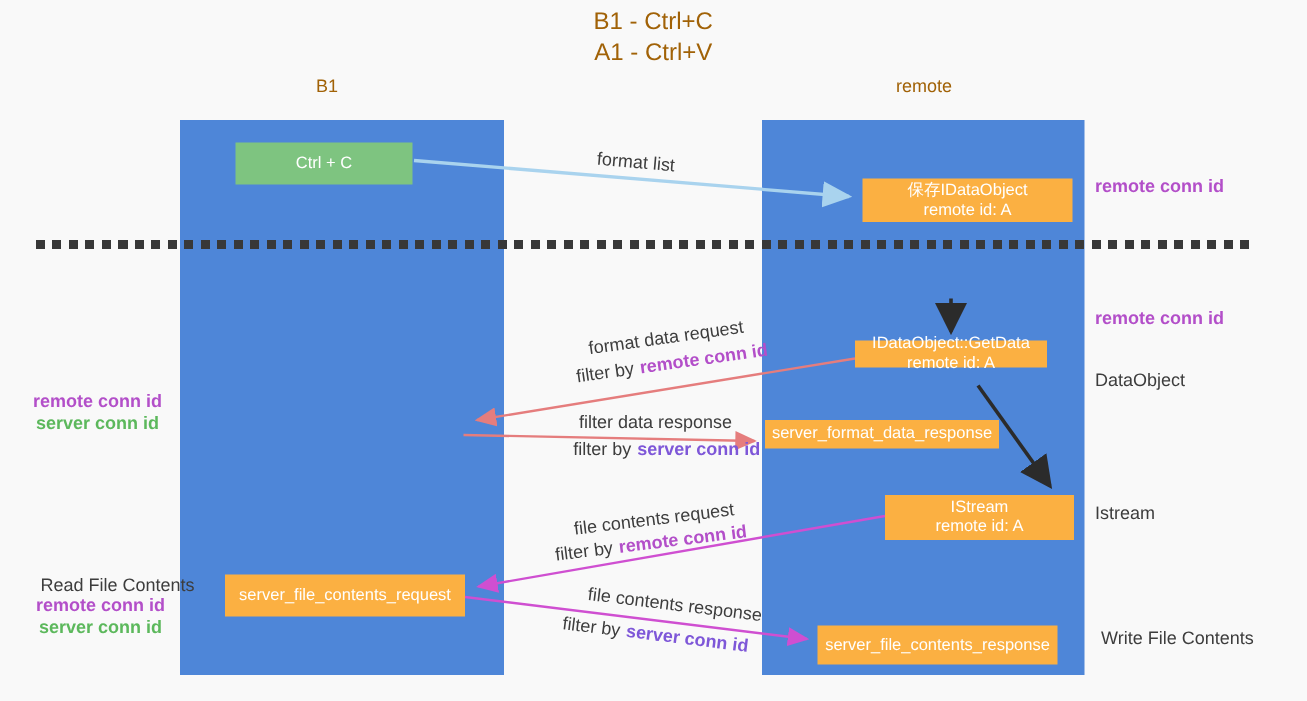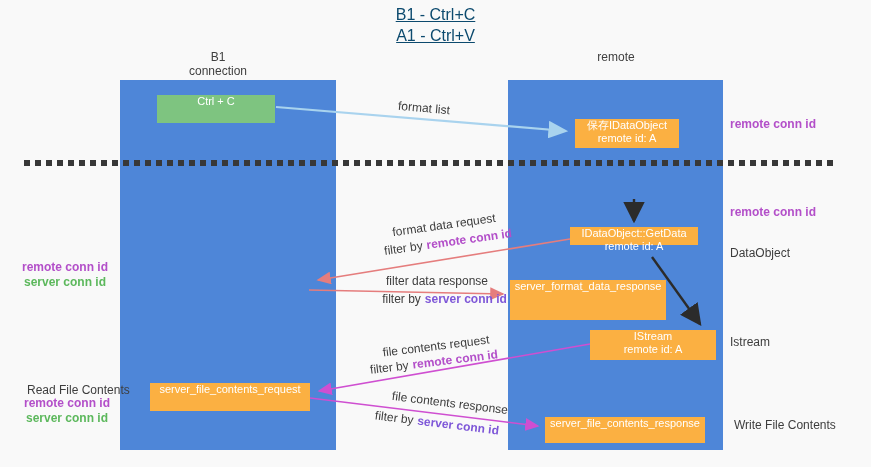--- a/index.html
+++ b/index.html
@@ -1,25 +1,25 @@
 <!DOCTYPE html>
 <html><head>
 <meta charset="utf-8">
 <style>
   html,body{margin:0;padding:0;background:#f9f9f9;}
   #canvas{
     position:relative;width:871px;height:467px;background:#f9f9f9;overflow:hidden;
     font-family:"Liberation Sans","DejaVu Sans",sans-serif;color:#3d3d3d;
   }
   .abs{position:absolute;}
-  .title-line{width:100%;text-align:center;font-size:16px;color:#0c4a6e;text-decoration:underline;}
+  .title-line{width:100%;text-align:center;font-size:16px;color:#a16207;}
   .lane{background:#4e86d8;}
-  .lane-header{text-align:center;font-size:12px;color:#404040;line-height:14px;}
+  .lane-header{text-align:center;font-size:12px;color:#a16207;line-height:14px;}
   .dashes{height:6px;background:repeating-linear-gradient(to right,#383838 0 6px,transparent 6px 11px);}
-  .box{display:flex;flex-direction:column;align-items:center;
+  .box{display:flex;flex-direction:column;align-items:center;justify-content:center;
        font-size:11px;color:#ffffff;text-align:center;line-height:13px;}
   .box-green{background:#7ec480;}
   .box-orange{background:#fbb042;}
   .lbl{font-size:12px;white-space:nowrap;color:#3d3d3d;}
   .rot{transform-origin:center center;}
   .ctr{transform:translate(-50%,-50%);}
   .purple{color:#b34fc9;font-weight:bold;}
   .violet{color:#7e57d8;font-weight:bold;}
   .greenlbl{color:#5cb85c;font-weight:bold;}
   .fb{margin-right:4px;}
@@ -29,21 +29,20 @@
 </head>
 <body>
 
 <div id="canvas">
 
   <div class="abs title-line" style="top:6px;">B1 - Ctrl+C</div>
   <div class="abs title-line" style="top:27px;">A1 - Ctrl+V</div>
 
   <div class="abs lane-header" style="left:158px;top:50px;width:120px;">
     <div>B1</div>
-    <div>connection</div>
   </div>
   <div class="abs lane-header" style="left:556px;top:50px;width:120px;">
     <div>remote</div>
   </div>
 
   <div class="abs lane" style="left:120px;top:80px;width:216px;height:370px;"></div>
   <div class="abs lane" style="left:508px;top:80px;width:215px;height:370px;"></div>
 
   <div class="abs dashes" style="left:24px;top:160px;width:812px;"></div>
 
@@ -68,33 +67,33 @@
     <line x1="570" y1="239" x2="318" y2="280" stroke="#e57d7d" stroke-width="1.6" marker-end="url(#m-salmon)"></line>
     <line x1="309" y1="290" x2="503" y2="294" stroke="#e57d7d" stroke-width="1.6" marker-end="url(#m-salmon)"></line>
     <line x1="590" y1="344" x2="319" y2="391" stroke="#cf4fd1" stroke-width="1.6" marker-end="url(#m-magenta)"></line>
     <line x1="310" y1="398" x2="538" y2="426" stroke="#cf4fd1" stroke-width="1.6" marker-end="url(#m-magenta)"></line>
   </svg>
 
   <div class="abs box box-green" style="left:157px;top:95px;width:118px;height:28px;">
     <span>Ctrl + C</span>
   </div>
 
-  <div class="abs box box-orange" style="left:575px;top:119px;width:104px;height:29px;">
+  <div class="abs box box-orange" style="left:575px;top:119px;width:140px;height:29px;">
     <span>保存IDataObject</span>
     <span>remote id: A</span>
   </div>
 
 
   <div class="abs box box-orange" style="left:570px;top:227px;width:128px;height:18px;">
     <span>IDataObject::GetData</span>
     <span>remote id: A</span>
   </div>
 
 
-  <div class="abs box box-orange" style="left:510px;top:280px;width:156px;height:40px;">
+  <div class="abs box box-orange" style="left:510px;top:280px;width:156px;height:19px;">
     <span>server_format_data_response</span>
   </div>
 
   <div class="abs box box-orange" style="left:590px;top:330px;width:126px;height:30px;">
     <span>IStream</span>
     <span>remote id: A</span>
   </div>
 
   <div class="abs box box-orange" style="left:545px;top:417px;width:160px;height:26px;">
     <span>server_file_contents_response</span>

